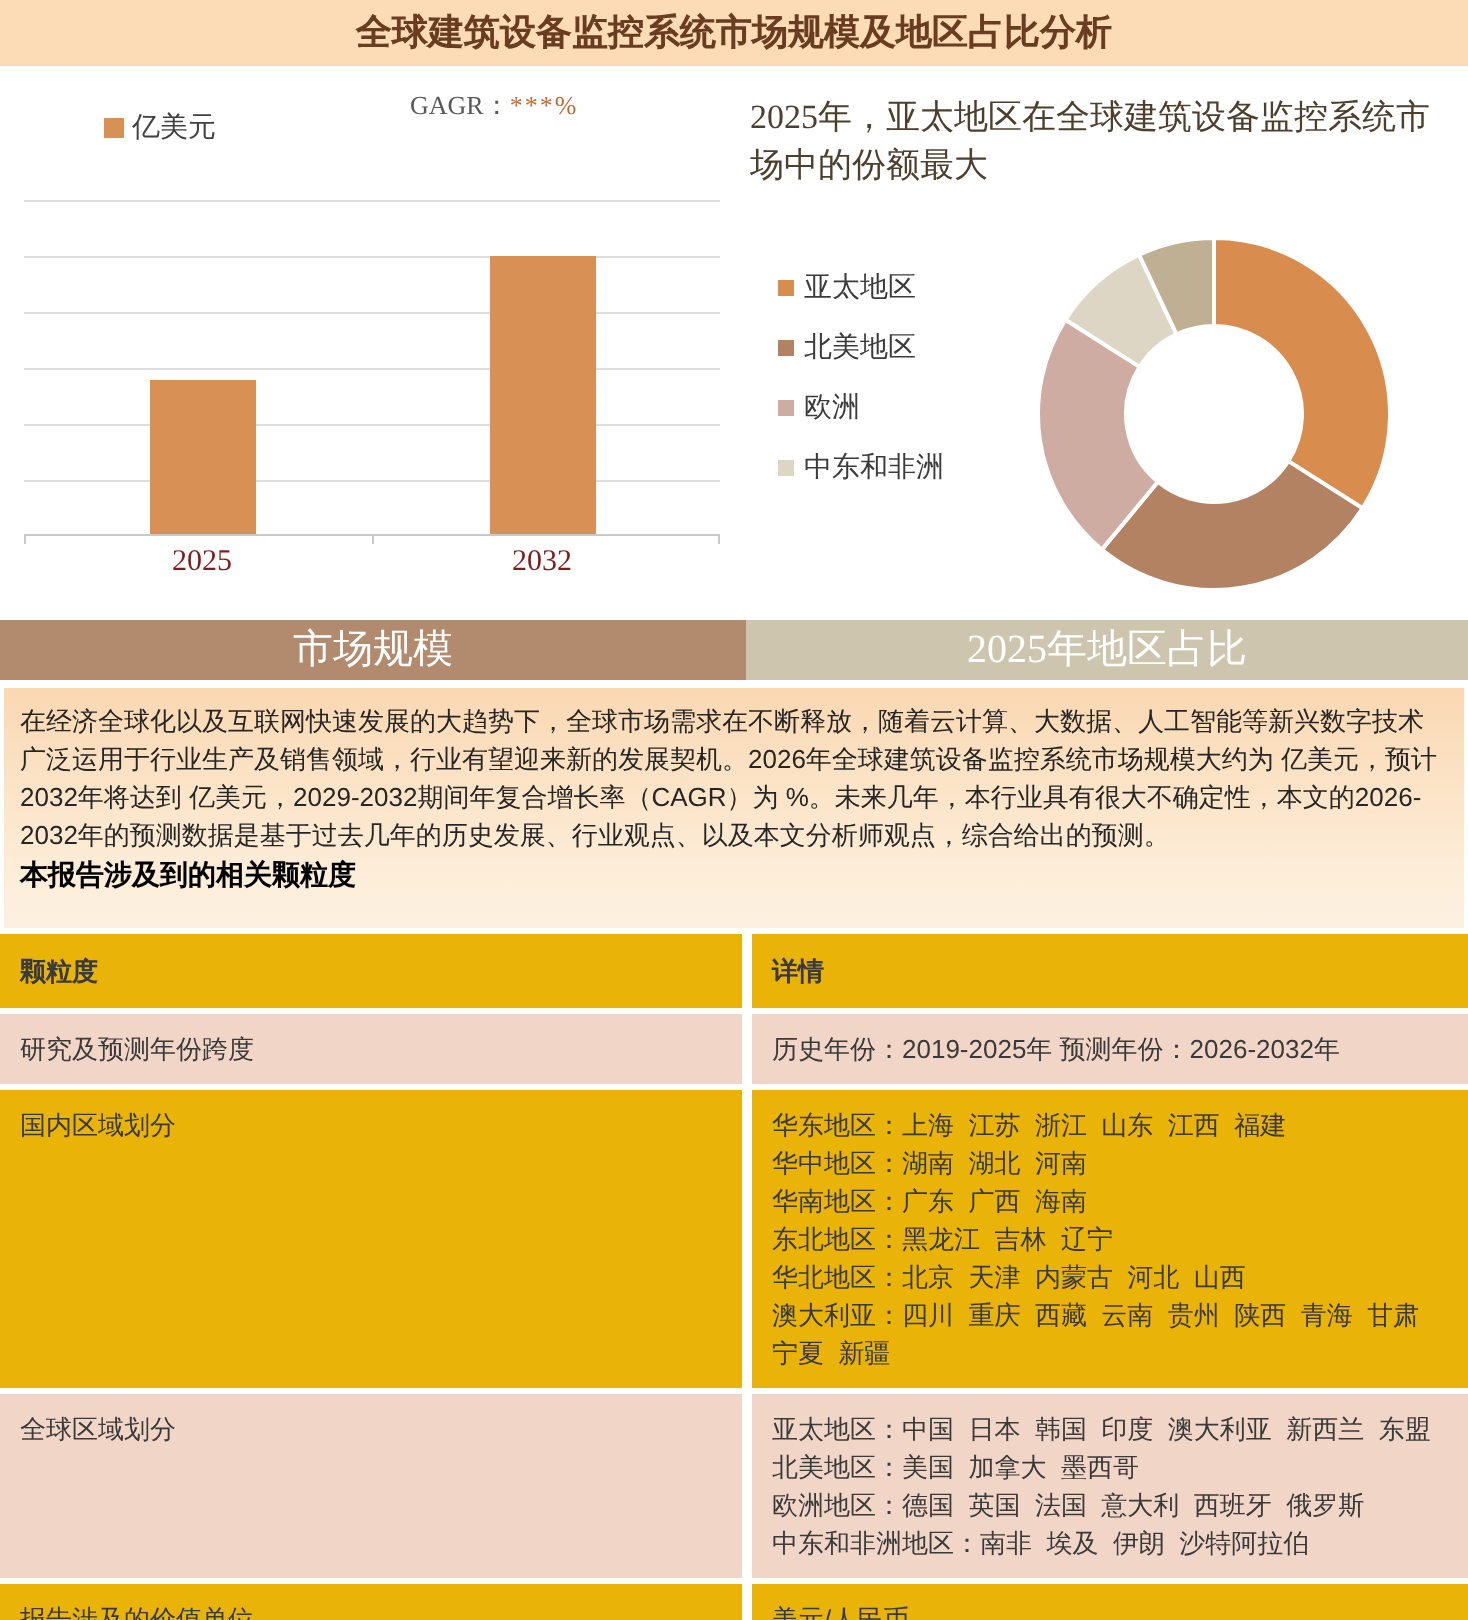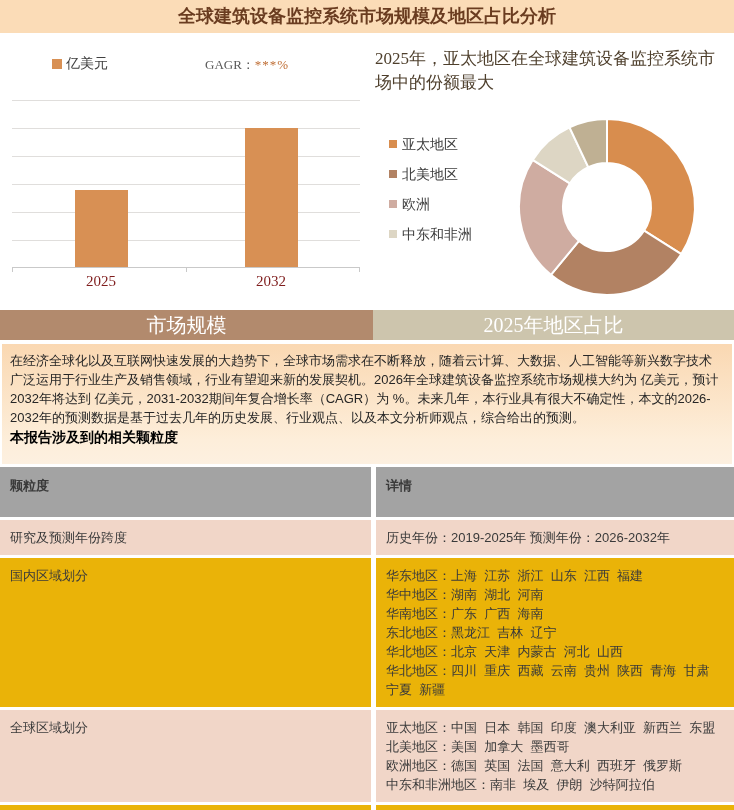--- a/index.html
+++ b/index.html
@@ -15,21 +15,21 @@
     font-size:18px; line-height:33px; color:#6a3c20; font-weight:bold;
   }
   
   .charts-row { position:relative; height:274px; }
   .bar-panel { position:absolute; left:0; top:0; width:367px; height:274px; }
   .bar-legend-row {
     position:absolute; left:52px; top:22px; display:flex; align-items:center;
     font-family:"Liberation Serif","DejaVu Serif",serif; font-size:14px; color:#404040;
   }
   .bar-swatch { width:10px; height:10px; background:#d89054; margin-right:4px; }
-  .cagr-wrap { position:absolute; left:205px; top:23px;
+  .cagr-wrap { position:absolute; left:205px; top:11px;
     font-family:"Liberation Serif","DejaVu Serif",serif; font-size:13px; color:#595959; }
   .cagr-value { color:#bf6d33; letter-spacing:1px; }
   .bar-plot { position:absolute; left:12px; top:67px; width:348px; height:168px;
     border-bottom:1px solid #c9c9c9; }
   .gridline { position:absolute; left:0; width:100%; height:1px; background:#e0dedc; }
   .bar { position:absolute; bottom:0; width:53px; background:#d89054; }
   .tick { position:absolute; top:168px; width:1px; height:4px; background:#c9c9c9; }
   .x-labels { position:absolute; left:12px; top:240px; width:348px; height:20px;
     font-family:"Liberation Serif","DejaVu Serif",serif; font-size:15px; color:#7f1d1d; }
   .x-label { position:absolute; width:60px; text-align:center; }
@@ -58,22 +58,22 @@
   }
   .summary-text { font-size:13px; line-height:19px; color:#262626; }
   .summary-subtitle { margin-top:2px; text-align:left; font-weight:bold;
     font-size:14px; color:#000; }
   
   .table { margin-top:3px; }
   .t-row { display:flex; margin-bottom:3px; }
   .t-cell-l { width:371px; margin-right:5px; padding:8px 10px; }
   .t-cell-r { flex:1; padding:8px 10px 8px 10px; }
   .t-head .t-cell-l, .t-head .t-cell-r {
-    background:#a3a3a3; color:#fff; font-weight:bold; font-size:14px;
-    padding-top:9px; padding-bottom:22px; }
+    background:#eab308; color:#fff; font-weight:bold; font-size:14px;
+    padding-top:9px; padding-bottom:9px; }
   .t-row .t-cell-l, .t-row .t-cell-r { font-size:13px; color:#3a3a3a; line-height:19px; }
   .row-dark .t-cell-l, .row-dark .t-cell-r { background:#f1d6c8; }
   .row-light .t-cell-l, .row-light .t-cell-r { background:#eab308; }
   .cell-line { white-space:pre-wrap; }
 </style>
 </head>
 <body>
 
 <div class="page">
 
@@ -137,21 +137,21 @@
         </svg>
     </div>
   </div>
 
   <div class="tabs-row">
     <div class="tab tab-left">市场规模</div>
     <div class="tab tab-right">2025年地区占比</div>
   </div>
 
   <div class="summary-box">
-    <div class="summary-text">在经济全球化以及互联网快速发展的大趋势下，全球市场需求在不断释放，随着云计算、大数据、人工智能等新兴数字技术广泛运用于行业生产及销售领域，行业有望迎来新的发展契机。2026年全球建筑设备监控系统市场规模大约为 亿美元，预计2032年将达到 亿美元，2031-2032期间年复合增长率（CAGR）为 %。未来几年，本行业具有很大不确定性，本文的2026-2032年的预测数据是基于过去几年的历史发展、行业观点、以及本文分析师观点，综合给出的预测。</div>
+    <div class="summary-text">在经济全球化以及互联网快速发展的大趋势下，全球市场需求在不断释放，随着云计算、大数据、人工智能等新兴数字技术广泛运用于行业生产及销售领域，行业有望迎来新的发展契机。2026年全球建筑设备监控系统市场规模大约为 亿美元，预计2032年将达到 亿美元，2029-2032期间年复合增长率（CAGR）为 %。未来几年，本行业具有很大不确定性，本文的2026-2032年的预测数据是基于过去几年的历史发展、行业观点、以及本文分析师观点，综合给出的预测。</div>
     <div class="summary-subtitle">本报告涉及到的相关颗粒度</div>
   </div>
 
   <div class="table">
     <div class="t-row t-head">
       <div class="t-cell-l">颗粒度</div>
       <div class="t-cell-r">详情</div>
     </div>
     <div id="table-body">
         <div class="t-row row-dark">
@@ -161,21 +161,21 @@
           </div>
         </div>
         <div class="t-row row-light">
           <div class="t-cell-l">国内区域划分</div>
           <div class="t-cell-r">
             <div class="cell-line">华东地区：上海  江苏  浙江  山东  江西  福建</div>
             <div class="cell-line">华中地区：湖南  湖北  河南</div>
             <div class="cell-line">华南地区：广东  广西  海南</div>
             <div class="cell-line">东北地区：黑龙江  吉林  辽宁</div>
             <div class="cell-line">华北地区：北京  天津  内蒙古  河北  山西</div>
-            <div class="cell-line">华北地区：四川  重庆  西藏  云南  贵州  陕西  青海  甘肃  宁夏  新疆</div>
+            <div class="cell-line">澳大利亚：四川  重庆  西藏  云南  贵州  陕西  青海  甘肃  宁夏  新疆</div>
           </div>
         </div>
         <div class="t-row row-dark">
           <div class="t-cell-l">全球区域划分</div>
           <div class="t-cell-r">
             <div class="cell-line">亚太地区：中国  日本  韩国  印度  澳大利亚  新西兰  东盟</div>
             <div class="cell-line">北美地区：美国  加拿大  墨西哥</div>
             <div class="cell-line">欧洲地区：德国  英国  法国  意大利  西班牙  俄罗斯</div>
             <div class="cell-line">中东和非洲地区：南非  埃及  伊朗  沙特阿拉伯</div>
           </div>

